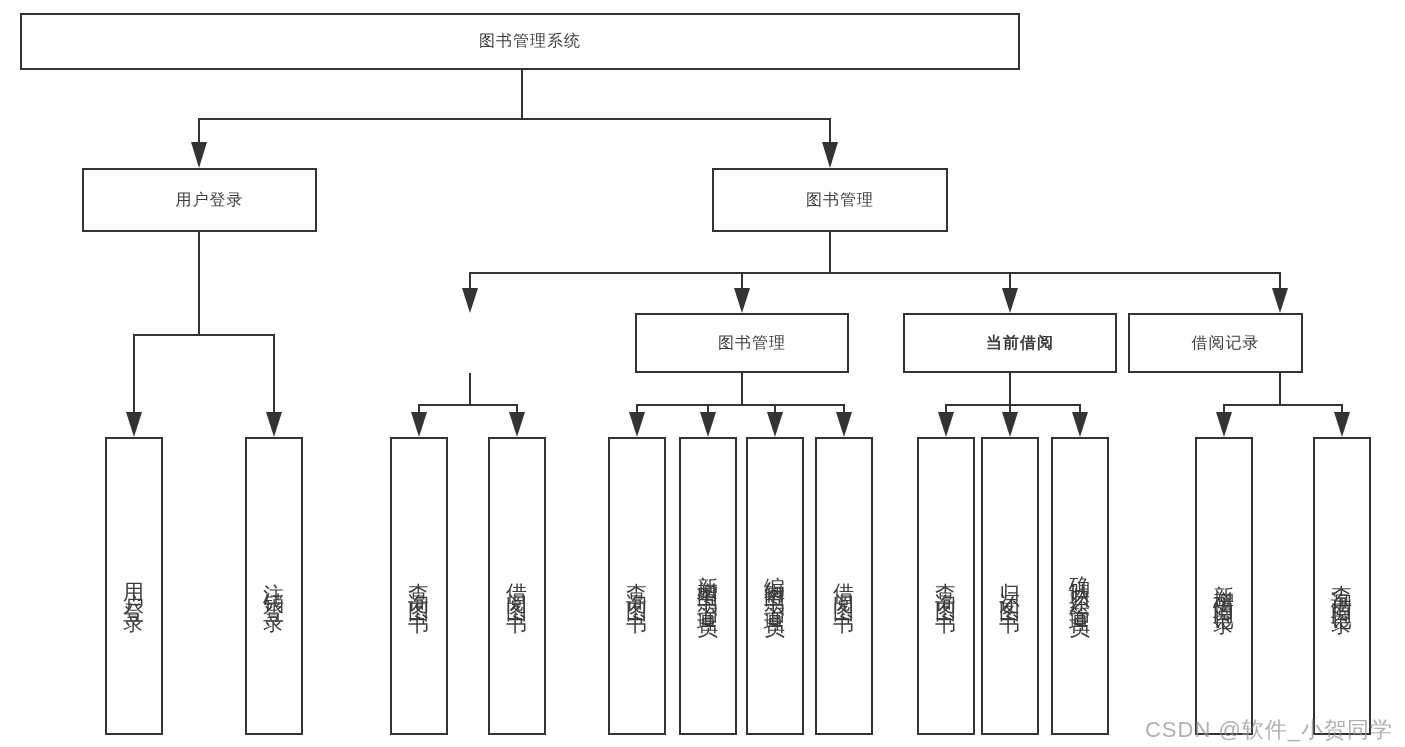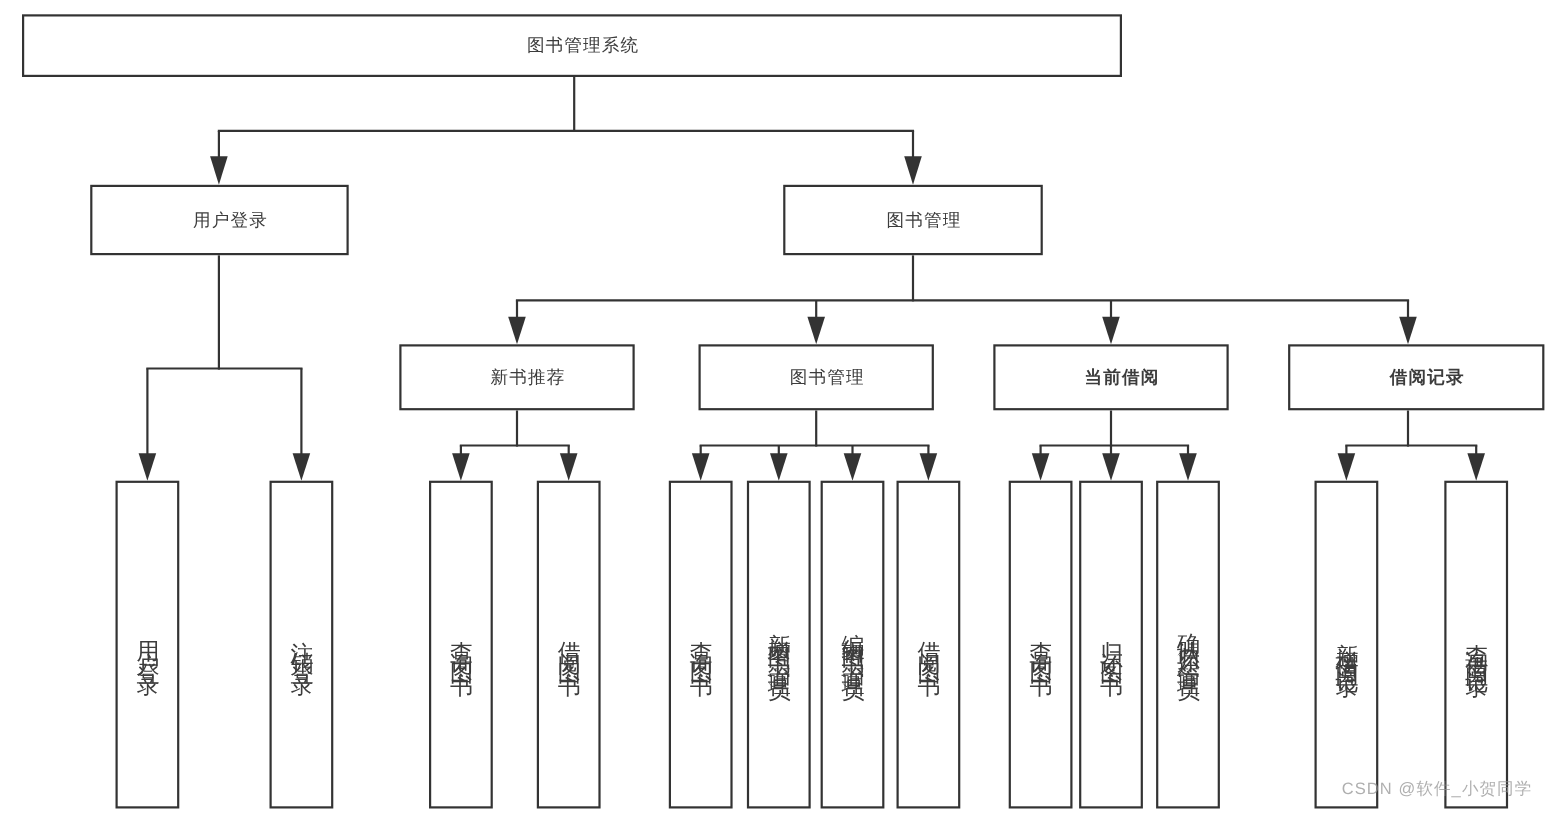--- a/index.html
+++ b/index.html
@@ -15,22 +15,22 @@
   .h-node{font-size:16px;letter-spacing:1px;padding-left:20px;}
   .v-node{
     font-size:21px;
     writing-mode:vertical-rl;text-orientation:upright;
     letter-spacing:10px;line-height:1;
   }
   .v-node.long{letter-spacing:6px;}
   svg.wires{position:absolute;left:0;top:0;z-index:0;}
   .node{z-index:1;}
   .watermark{
-    position:absolute;z-index:3;right:12px;bottom:20px;
-    font-size:15px;color:rgba(148,148,148,0.75);letter-spacing:1px;
+    position:absolute;z-index:3;right:12px;bottom:2px;
+    font-size:22px;color:rgba(148,148,148,0.75);letter-spacing:1px;
     white-space:nowrap;
   }
 </style>
 </head>
 <body>
 
 <div class="canvas">
 
   <svg class="wires" width="1405" height="747" viewBox="0 0 1405 747">
     <g stroke="#333333" stroke-width="2" fill="none">
@@ -103,30 +103,27 @@
     <span>图书管理系统</span>
   </div>
 
   <div class="node h-node" style="left:82px;top:168px;width:235px;height:64px;">
     <span>用户登录</span>
   </div>
   <div class="node h-node" style="left:712px;top:168px;width:236px;height:64px;">
     <span>图书管理</span>
   </div>
 
-  <div class="node h-node" style="left:363px;top:313px;width:214px;height:60px;">
-    <span>新书推荐</span>
-  </div>
   <div class="node h-node" style="left:635px;top:313px;width:214px;height:60px;">
     <span>图书管理</span>
   </div>
   <div class="node h-node" style="left:903px;top:313px;width:214px;height:60px;font-weight:bold;">
     <span>当前借阅</span>
   </div>
-  <div class="node h-node" style="left:1171px;top:313px;width:233px;height:60px;font-weight:bold;">
+  <div class="node h-node" style="left:1128px;top:313px;width:175px;height:60px;">
     <span>借阅记录</span>
   </div>
 
   <div class="node v-node" style="left:105px;top:437px;width:58px;height:298px;">
     <span>用户登录</span>
   </div>
   <div class="node v-node" style="left:245px;top:437px;width:58px;height:298px;">
     <span>注销登录</span>
   </div>
 

